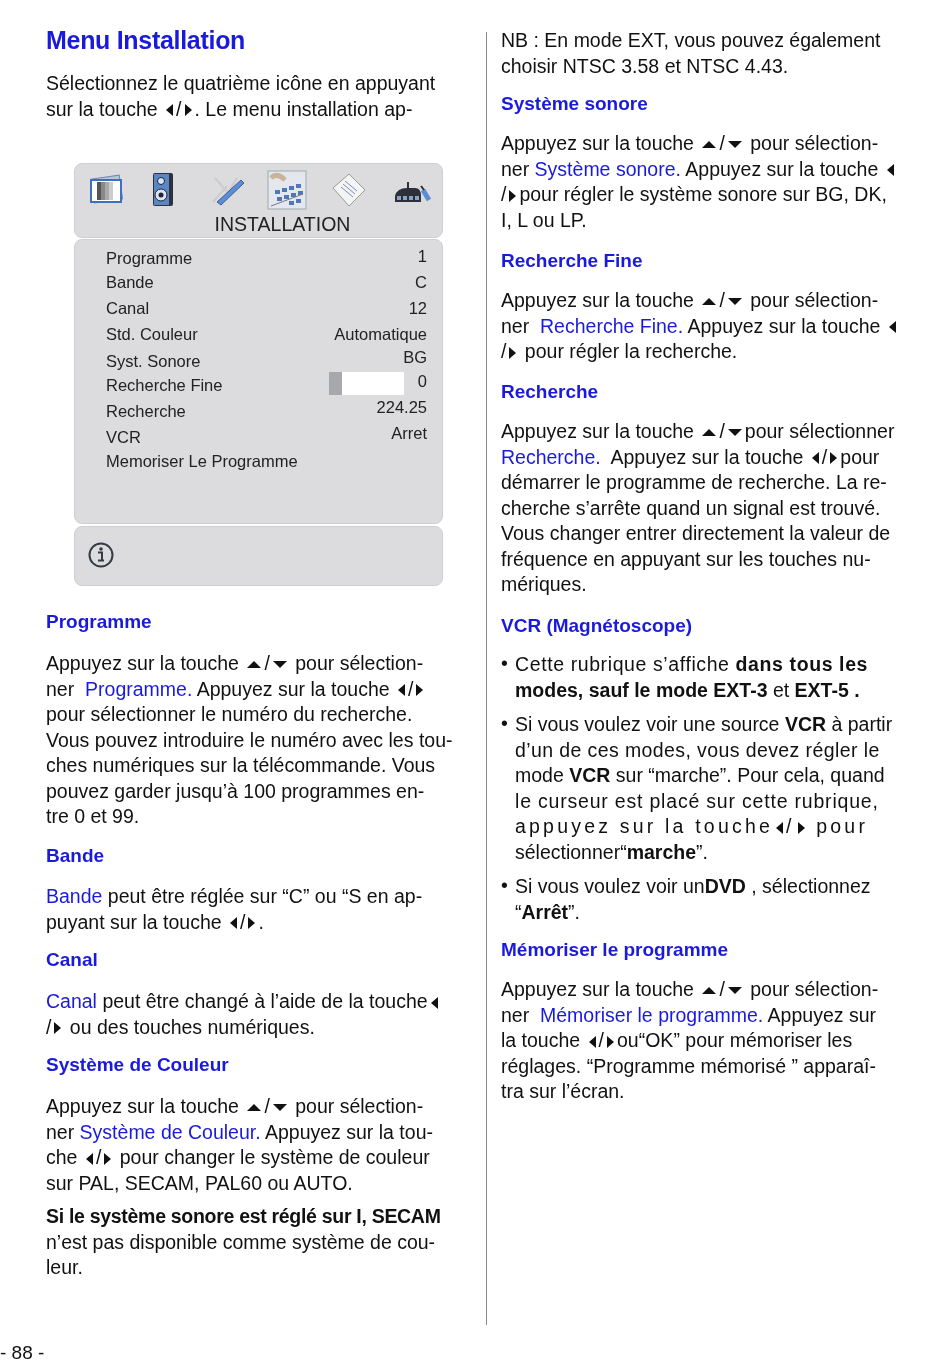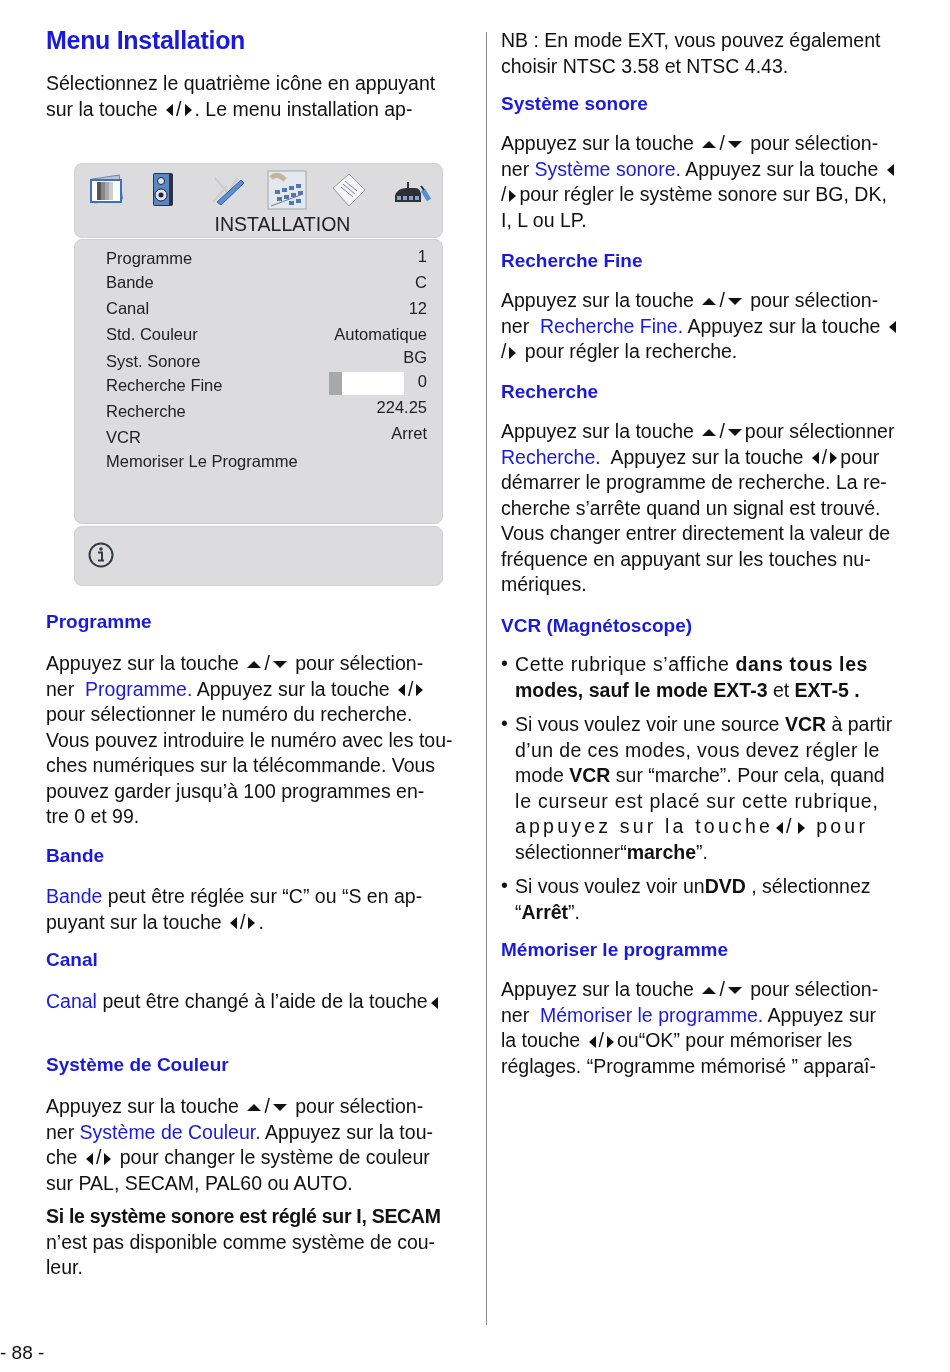--- a/index.html
+++ b/index.html
@@ -174,20 +174,21 @@
 
   <div class="h" style="top:845px">Bande</div>
   <div class="p" style="top:884px;width:422px">
     <div><span class="blue">Bande</span> <span>peut être réglée sur “C” ou “S en ap-</span></div>
     <div><span>puyant sur la touche</span> <span class="arr ar-l"></span>/<span class="arr ar-r"></span><span>.</span></div>
   </div>
 
   <div class="h" style="top:949px">Canal</div>
   <div class="p" style="top:989px;width:422px">
     <div><span class="blue">Canal</span> <span>peut être changé à l’aide de la touche</span><span class="arr ar-l"></span></div>
+    <div>/<span class="arr ar-r"></span> <span>ou des touches numériques.</span></div>
   </div>
 
   <div class="h" style="top:1054px">Système de Couleur</div>
   <div class="p" style="top:1094px;width:422px">
     <div><span>Appuyez sur la touche</span> <span class="arr ar-u"></span>/<span class="arr ar-d"></span> <span>pour sélection-</span></div>
     <div><span>ner</span> <span class="bb">Système de Couleur.</span> <span>Appuyez sur la tou-</span></div>
     <div><span>che</span> <span class="arr ar-l"></span>/<span class="arr ar-r"></span> <span>pour changer le système de couleur</span></div>
     <div><span>sur</span> <b>PAL, SECAM, PAL60</b> <span>ou</span> <b>AUTO</b><span>.</span></div>
   </div>
   <div class="p" style="top:1204px;width:422px">
@@ -251,16 +252,17 @@
       <div><span>“</span><b>Arrêt</b><span>”.</span></div>
     </div>
   </div>
 
   <div class="h" style="top:939px">Mémoriser le programme</div>
   <div class="p" style="top:977px;width:423px">
     <div><span>Appuyez sur la touche</span> <span class="arr ar-u"></span>/<span class="arr ar-d"></span> <span>pour sélection-</span></div>
     <div><span>ner</span>&nbsp; <span class="bb">Mémoriser le programme.</span> <span>Appuyez sur</span></div>
     <div><span>la touche</span> <span class="arr ar-l"></span>/<span class="arr ar-r"></span><span>ou“</span><b>OK</b><span>” pour mémoriser les</span></div>
     <div>réglages. “Programme mémorisé ” apparaî-</div>
+    <div>tra sur l’écran.</div>
   </div>
 </div>
 
 <div class="page-num">- 88 -</div>
 
 </body></html>

